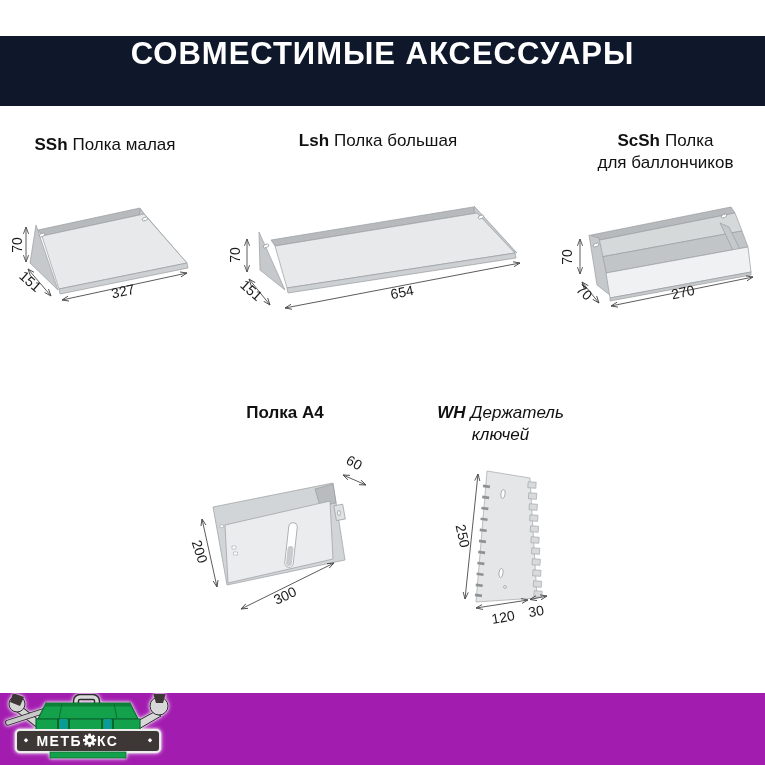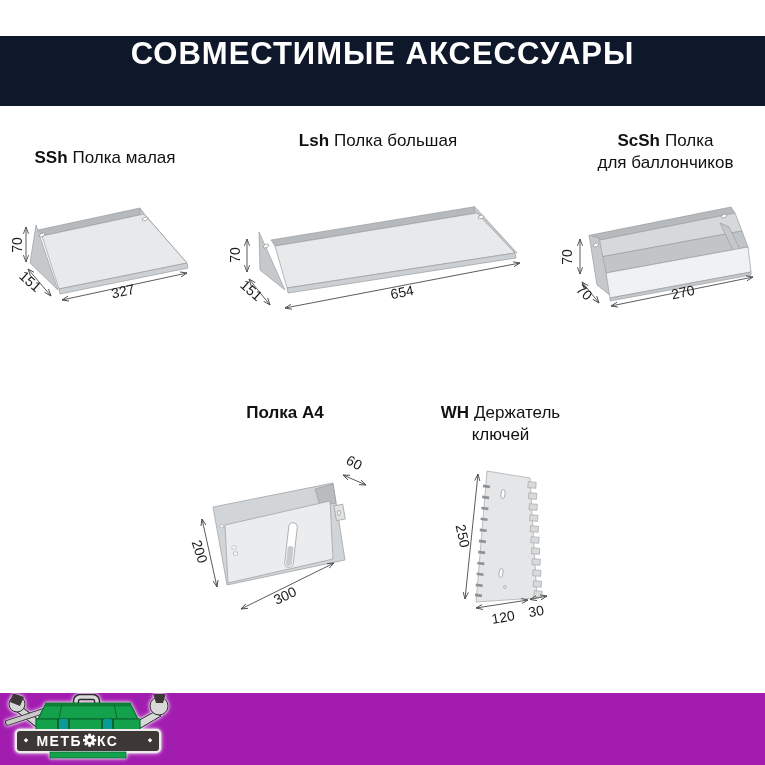--- a/index.html
+++ b/index.html
@@ -25,21 +25,21 @@
 </style>
 </head>
 <body>
 
 <div class="stage">
 
   <div class="hdr">
     <h1>СОВМЕСТИМЫЕ АКСЕССУАРЫ</h1>
   </div>
 
-  <div class="plabel" style="left:15px;top:147px;width:180px;">
+  <div class="plabel" style="left:15px;top:134px;width:180px;">
     <div class="l1"><span class="code">SSh</span><span>Полка малая</span></div>
 
   </div>
   <div class="plabel" style="left:578px;top:130px;width:175px;">
     <div class="l1"><span class="code">ScSh</span><span>Полка</span></div>
     <div class="l2">для баллончиков</div>
   </div>
   <div class="plabel" style="left:278px;top:130px;width:200px;">
     <div class="l1"><span class="code">Lsh</span><span>Полка большая</span></div>
 
@@ -119,21 +119,21 @@
     </g>
     <text class="dim" x="16" y="65" text-anchor="middle" transform="rotate(-90 16 62)">70</text>
     <text class="dim" x="28" y="101" text-anchor="middle" transform="rotate(42 28 101)">70</text>
     <text class="dim" x="131" y="102" text-anchor="middle" transform="rotate(-12 131 102)">270</text>
   </svg>
 
   <div class="plabel" style="left:200px;top:402px;width:175px;">
     <div class="l1"><span class="code">Полка А4</span><span></span></div>
 
   </div>
-  <div class="plabel" style="left:413px;top:402px;width:175px;">
+  <div class="plabel" style="left:413px;top:402px;width:175px;font-style:italic;">
     <div class="l1"><span class="code">WH</span><span>Держатель</span></div>
     <div class="l2">ключей</div>
   </div>
 
   <svg class="draw" style="left:175px;top:445px;" width="230" height="185" viewBox="0 0 230 185">
     <defs>
       <marker id="ar-a4" viewBox="0 0 10 10" refX="8.5" refY="5" markerWidth="9" markerHeight="9" orient="auto-start-reverse">
         <path d="M0,1.8 L8.5,5 L0,8.2" fill="none" stroke="#4a4a4a" stroke-width="1.1"></path>
       </marker>
     </defs>

